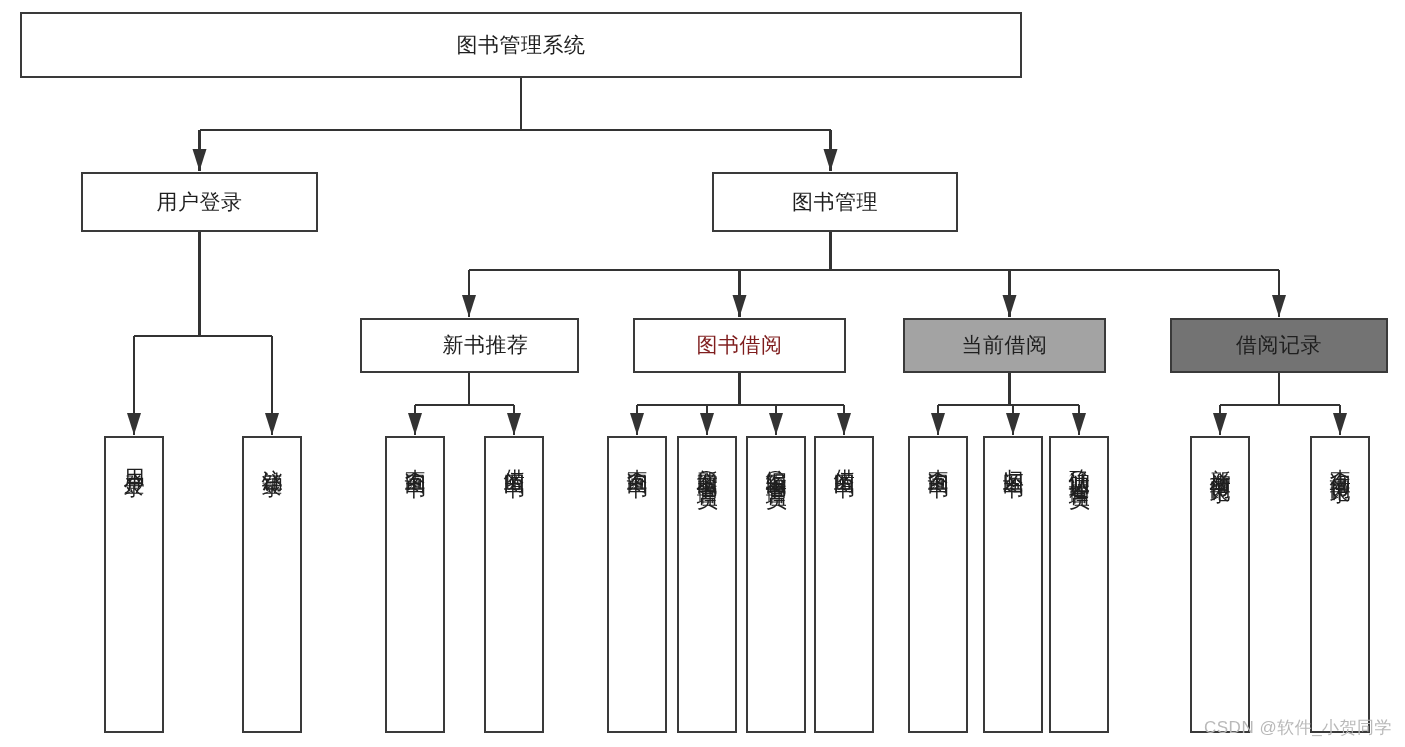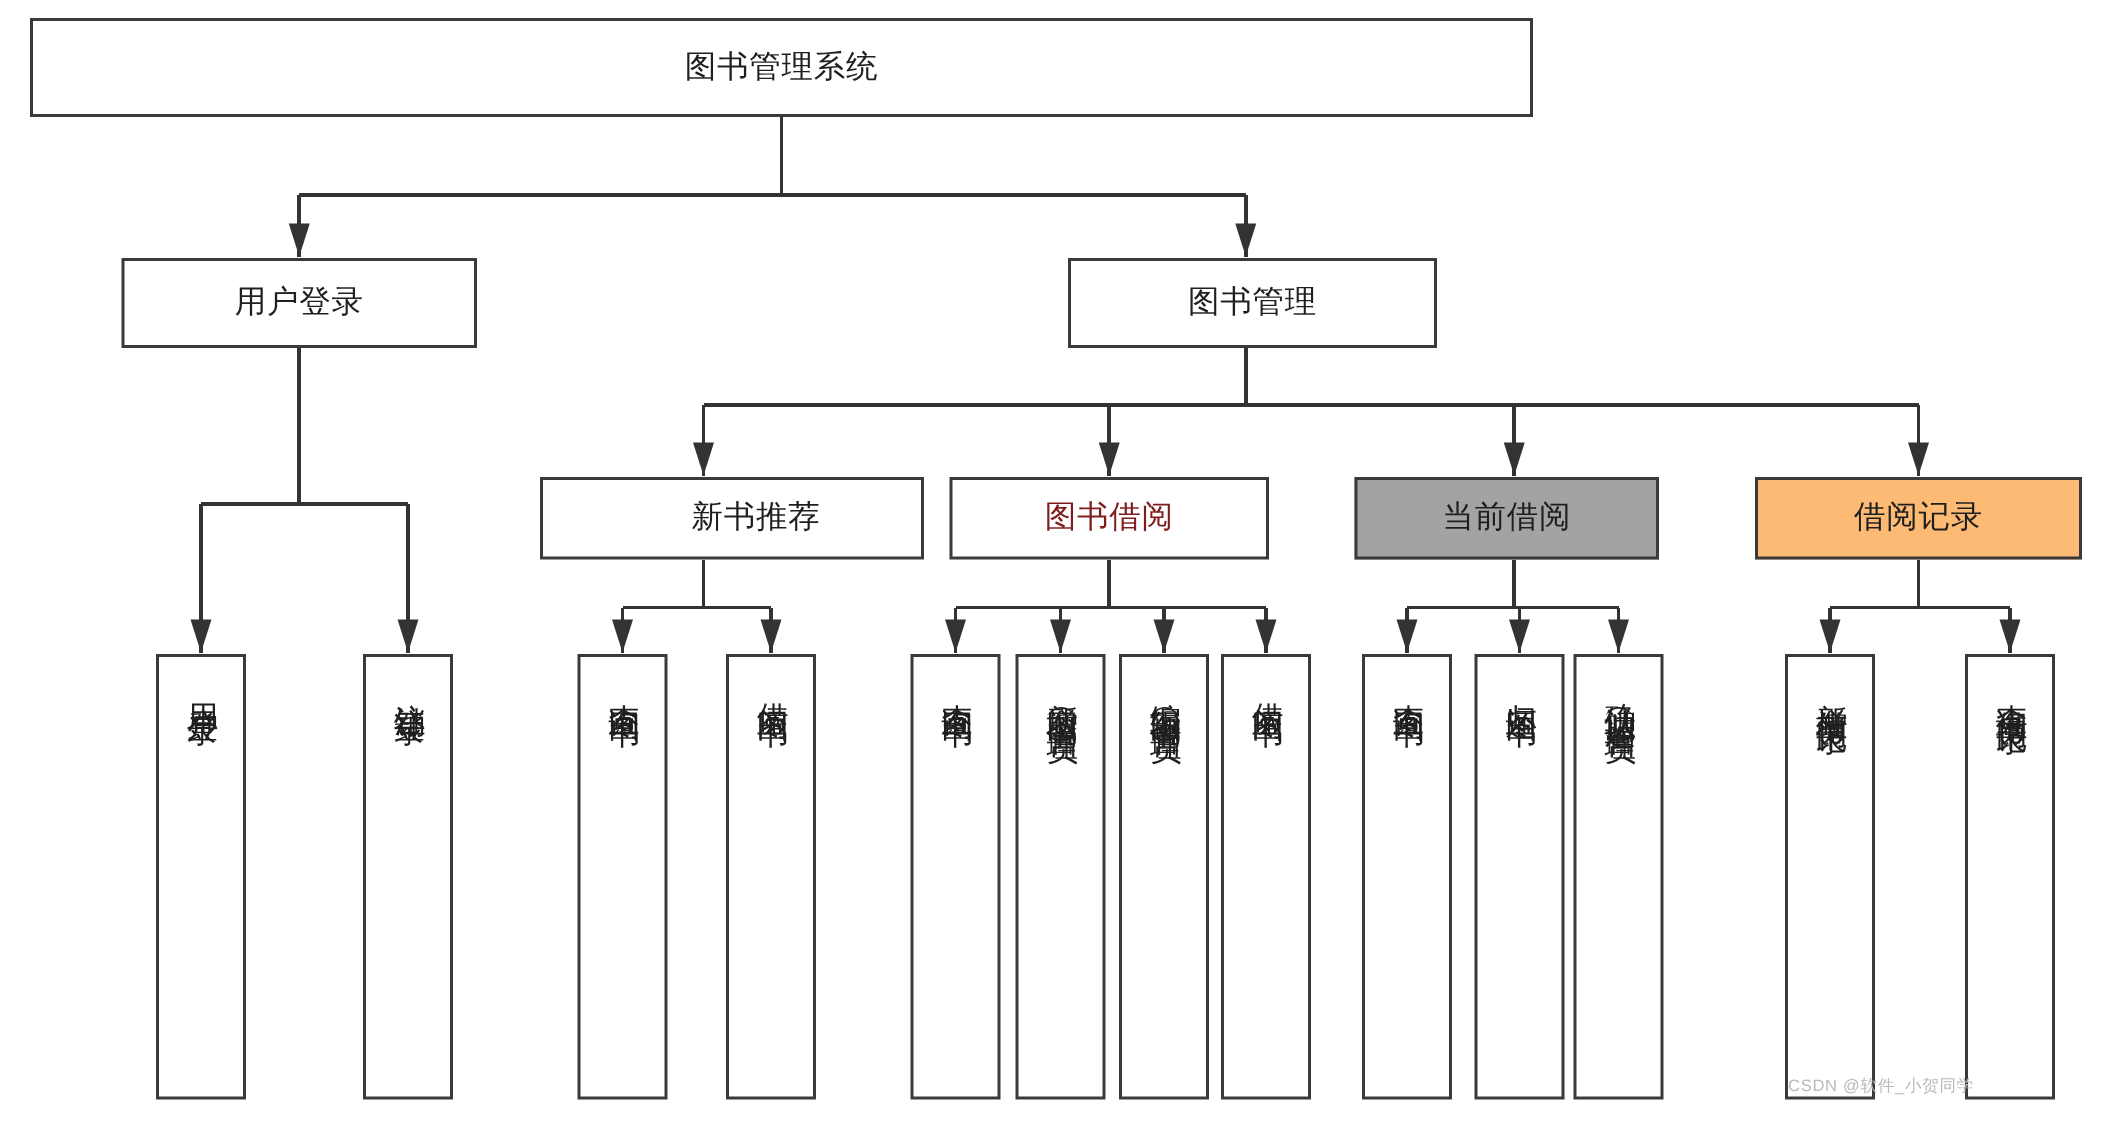--- a/index.html
+++ b/index.html
@@ -52,24 +52,25 @@
   .node.vertical .node-label {
     writing-mode: vertical-rl;
     text-orientation: upright;
     font-size: 21px;
     line-height: 1.45;
     letter-spacing: 3px;
     white-space: pre;
   }
   .watermark {
     position: absolute;
-    font-size: 11px;
+    font-size: 17px;
     color: #b9b9b9;
     white-space: nowrap;
     letter-spacing: 0.5px;
+    margin-left: 12px;
   }
 </style>
 </head>
 <body>
 
 <div id="diagram-root">
   <svg class="edges" id="edge-layer" viewBox="0 0 1405 747" preserveAspectRatio="none" aria-hidden="true">
       <line x1="521" y1="68" x2="521" y2="130" stroke="#333333" stroke-width="2.6" shape-rendering="crispEdges"></line>
       <line x1="199.5" y1="130" x2="830.5" y2="130" stroke="#333333" stroke-width="2.6" shape-rendering="crispEdges"></line>
       <line x1="199.5" y1="130" x2="199.5" y2="171" stroke="#333333" stroke-width="2.6" shape-rendering="crispEdges"></line>
@@ -126,30 +127,30 @@
   <div id="node-layer">
       <div class="node" style="left: 20px; top: 12px; width: 1002px; height: 66px; border-color: rgb(58, 58, 58); background: rgb(255, 255, 255);">
         <span class="node-label" style="color: rgb(31, 31, 31);">图书管理系统</span>
       </div>
       <div class="node" style="left: 81px; top: 172px; width: 237px; height: 60px; border-color: rgb(58, 58, 58); background: rgb(255, 255, 255);">
         <span class="node-label" style="color: rgb(31, 31, 31);">用户登录</span>
       </div>
       <div class="node" style="left: 712px; top: 172px; width: 246px; height: 60px; border-color: rgb(58, 58, 58); background: rgb(255, 255, 255);">
         <span class="node-label" style="color: rgb(31, 31, 31);">图书管理</span>
       </div>
-      <div class="node" style="left: 360px; top: 318px; width: 256px; height: 55px; border-color: rgb(58, 58, 58); background: rgb(255, 255, 255); padding-left: 32px;">
+      <div class="node" style="left: 360px; top: 318px; width: 219px; height: 55px; border-color: rgb(58, 58, 58); background: rgb(255, 255, 255); padding-left: 32px;">
         <span class="node-label" style="color: rgb(31, 31, 31);">新书推荐</span>
       </div>
       <div class="node" style="left: 633px; top: 318px; width: 213px; height: 55px; border-color: rgb(58, 58, 58); background: rgb(255, 255, 255);">
         <span class="node-label" style="color: #7f1d1d;">图书借阅</span>
       </div>
       <div class="node" style="left: 903px; top: 318px; width: 203px; height: 55px; border-color: rgb(58, 58, 58); background: #a3a3a3;">
         <span class="node-label" style="color: rgb(31, 31, 31);">当前借阅</span>
       </div>
-      <div class="node" style="left: 1170px; top: 318px; width: 218px; height: 55px; border-color: rgb(58, 58, 58); background: #fdba74;">
+      <div class="node" style="left: 1170px; top: 318px; width: 218px; height: 55px; border-color: rgb(58, 58, 58); background: #737373;">
         <span class="node-label" style="color: rgb(31, 31, 31);">借阅记录</span>
       </div>
       <div class="node vertical" style="left: 104px; top: 436px; width: 60px; height: 297px; border-color: rgb(58, 58, 58); background: rgb(255, 255, 255);">
         <span class="node-label" style="color: rgb(31, 31, 31);">用户登录</span>
       </div>
       <div class="node vertical" style="left: 242px; top: 436px; width: 60px; height: 297px; border-color: rgb(58, 58, 58); background: rgb(255, 255, 255);">
         <span class="node-label" style="color: rgb(31, 31, 31);">注销登录</span>
       </div>
       <div class="node vertical" style="left: 385px; top: 436px; width: 60px; height: 297px; border-color: rgb(58, 58, 58); background: rgb(255, 255, 255);">
         <span class="node-label" style="color: rgb(31, 31, 31);">查询图书</span>

